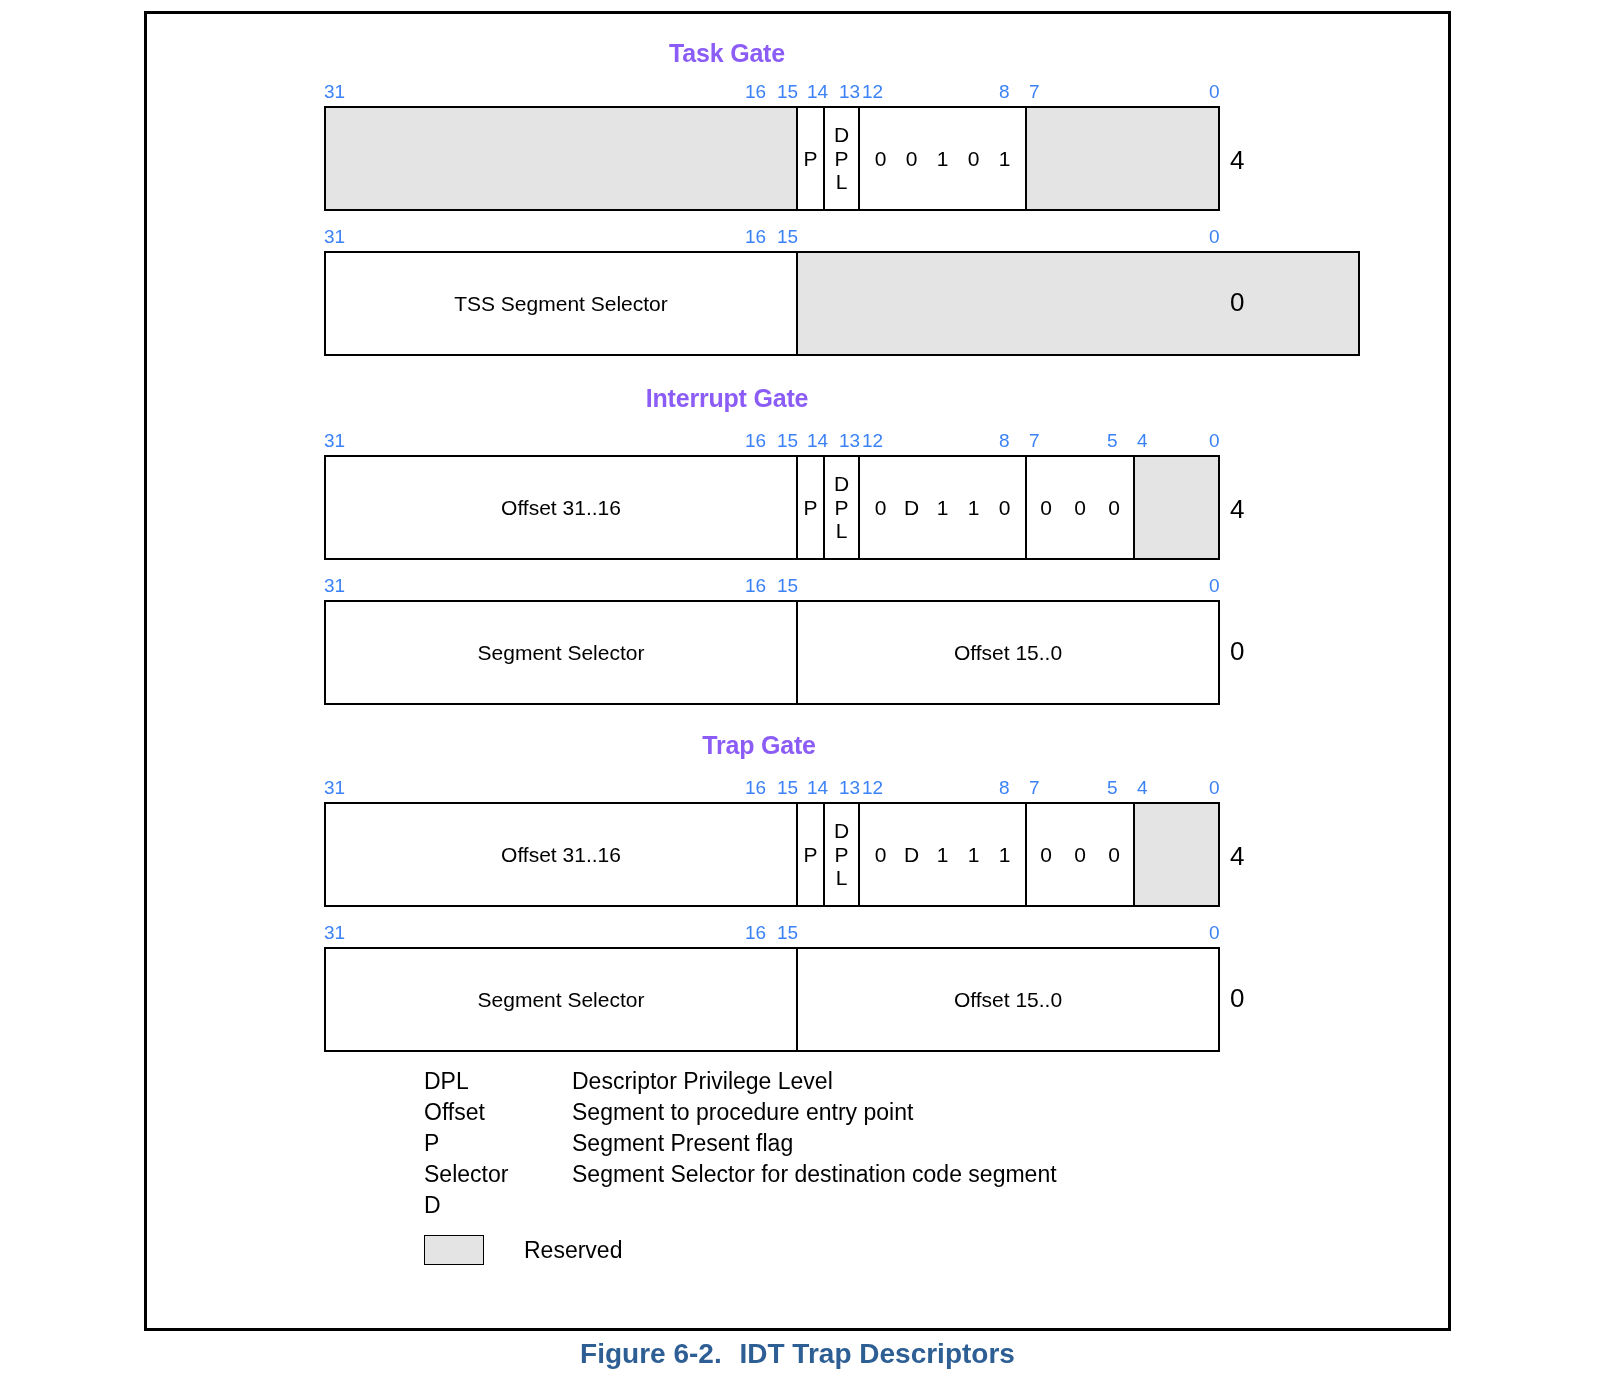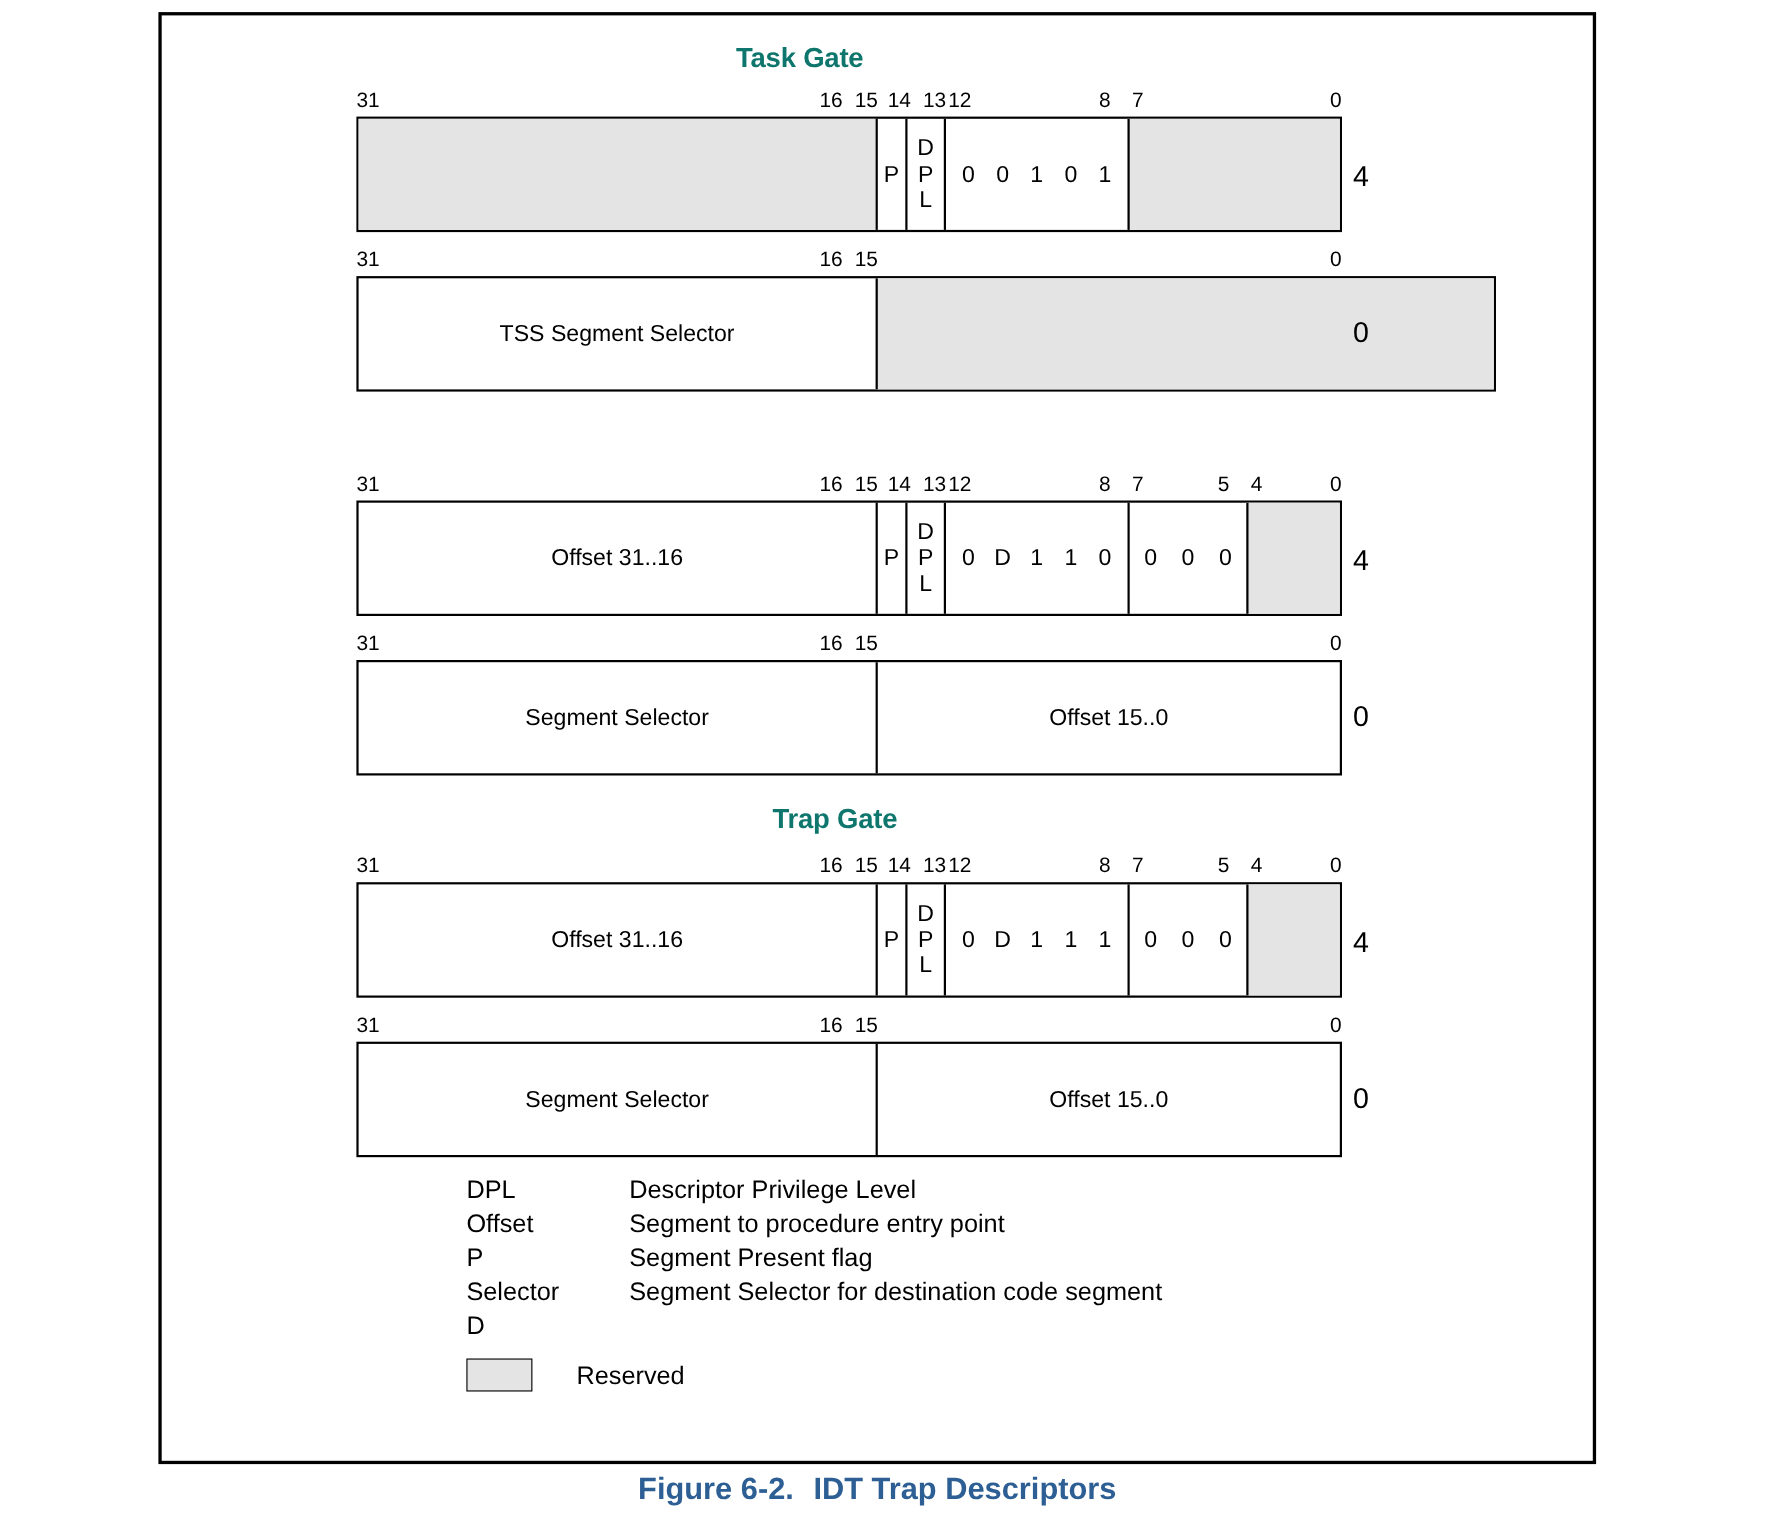--- a/index.html
+++ b/index.html
@@ -34,31 +34,31 @@
     top: 0;
     right: 0;
     bottom: 0;
   }
 
   
   .section-title {
     position: absolute;
     font-size: 25px;
     font-weight: bold;
-    color: #0f766e;
+    color: #8b5cf6;
     text-align: center;
     white-space: nowrap;
     letter-spacing: -0.2px;
   }
 
   
   .bit-label {
     position: absolute;
     font-size: 19px;
-    color: #000000;
+    color: #3b82f6;
     white-space: nowrap;
     line-height: 1;
   }
 
   
   .reg-row {
     position: absolute;
     border: 2.5px solid #000000;
     box-sizing: border-box;
     background: #ffffff;
@@ -206,20 +206,21 @@
     <div class="reg-row" style="left:177px; top:237px; width:1036px; height:105px;">
       <div class="cell" style="left:0; width:470px;">
           <span>TSS Segment Selector</span>
         </div>
       <div class="cell reserved divider-left" style="left:470px; right:0;">
           <span></span>
         </div>
     </div>
     <span class="offset-label" style="left:1083px; top:275px;">0</span>
 
+    <div class="section-title" style="left:0; top:370px; width:1160px;">Interrupt Gate</div>
 
     <span class="bit-label" style="left:177px; top:417px;">31</span>
     <span class="bit-label" style="left:598px; top:417px;">16</span>
     <span class="bit-label" style="left:630px; top:417px;">15</span>
     <span class="bit-label" style="left:660px; top:417px;">14</span>
     <span class="bit-label" style="left:692px; top:417px;">13</span>
     <span class="bit-label" style="left:715px; top:417px;">12</span>
     <span class="bit-label" style="left:852px; top:417px;">8</span>
     <span class="bit-label" style="left:882px; top:417px;">7</span>
     <span class="bit-label" style="left:960px; top:417px;">5</span>

